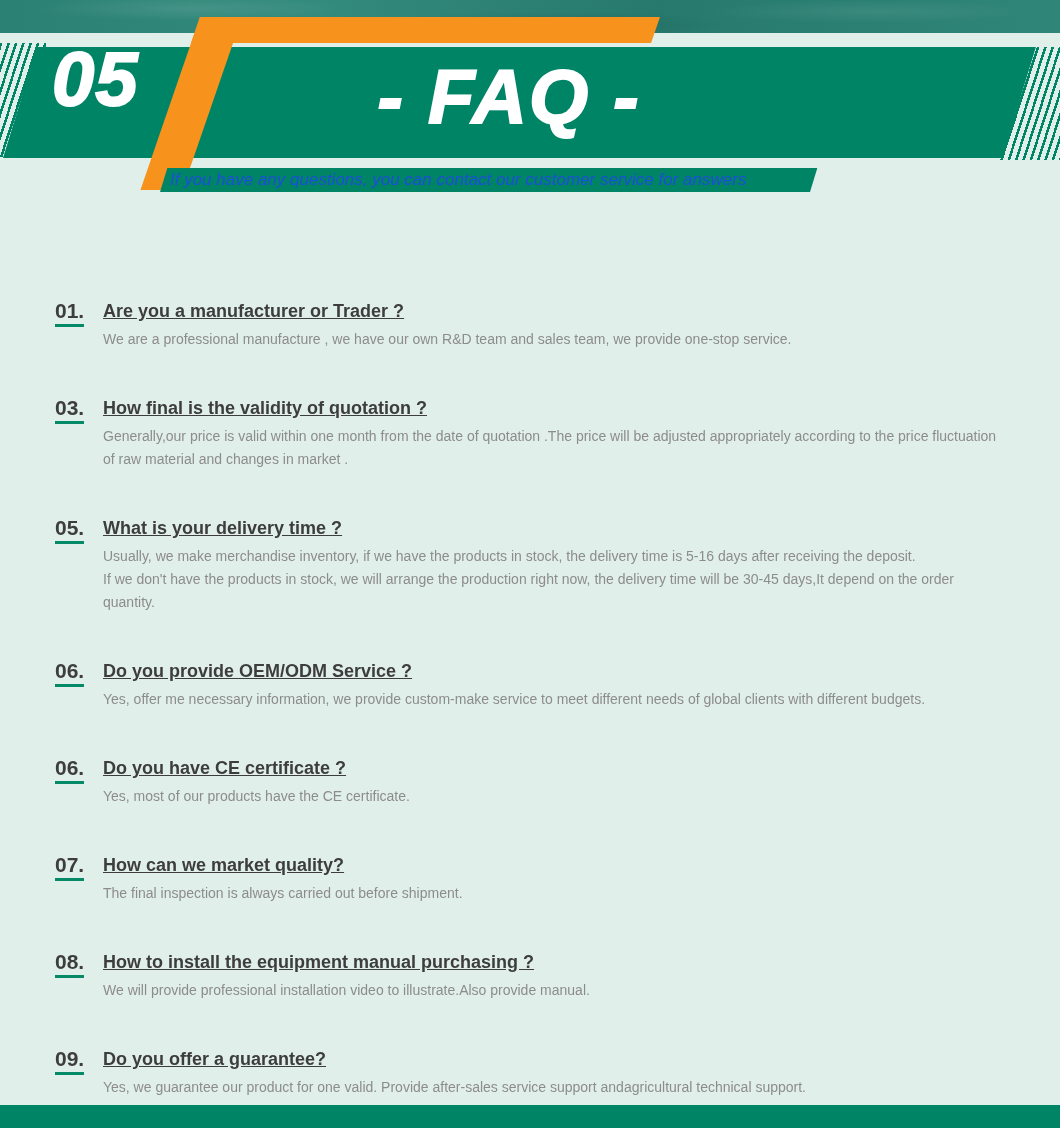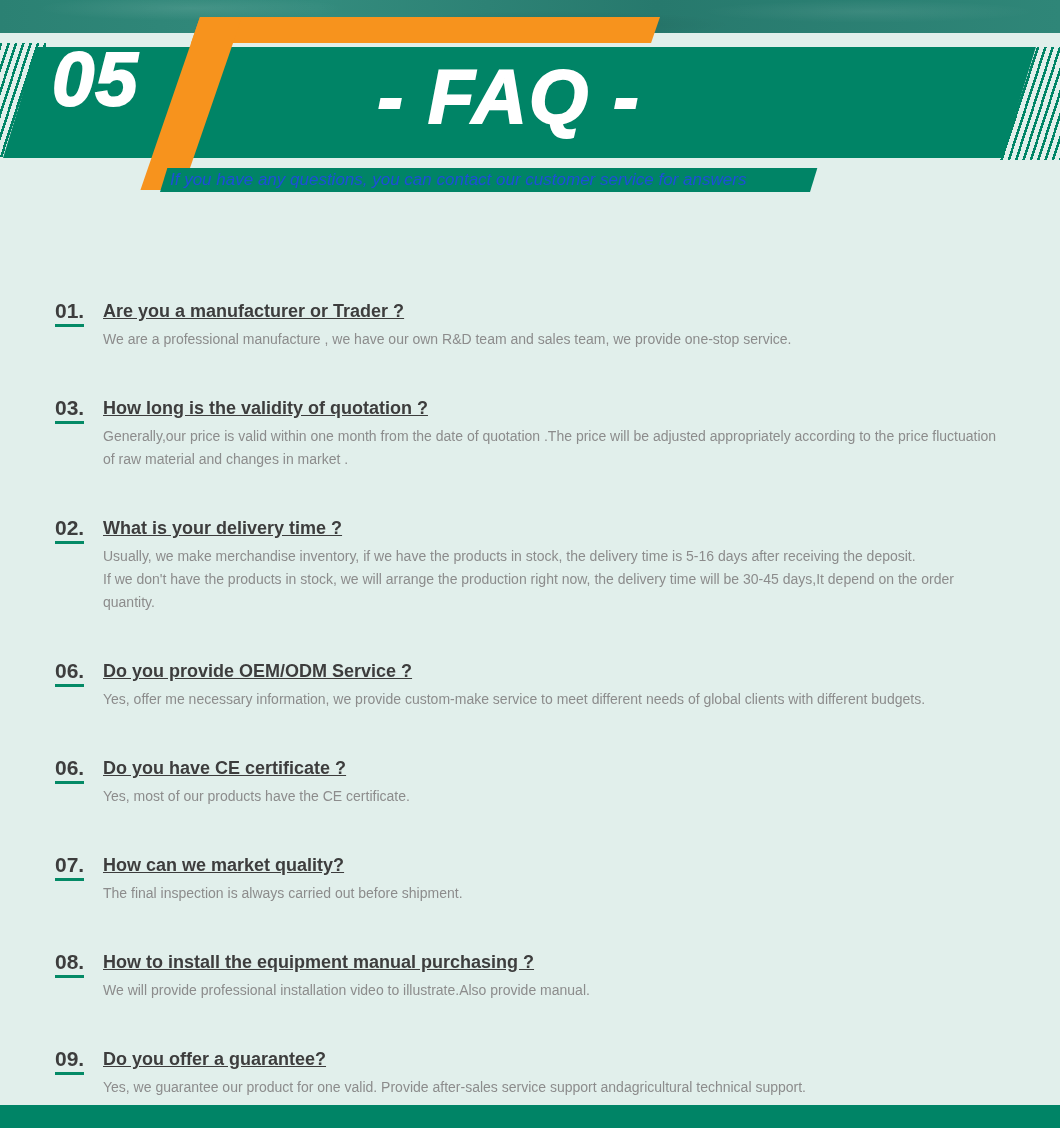--- a/index.html
+++ b/index.html
@@ -107,26 +107,26 @@
 
     <div class="faq-item">
       <span class="faq-num">01.</span>
       <div class="faq-q">Are you a manufacturer or Trader ?</div>
       <div class="faq-a">We are a professional manufacture , we have our own R&amp;D team and sales team, we provide one-stop service.</div>
     </div>
 
 
     <div class="faq-item">
       <span class="faq-num">03.</span>
-      <div class="faq-q">How long is the validity of quotation ?</div>
+      <div class="faq-q">How final is the validity of quotation ?</div>
       <div class="faq-a">Generally,our price is valid within one month from the date of quotation .The price will be adjusted appropriately according to the price fluctuation of raw material and changes in market .</div>
     </div>
 
     <div class="faq-item">
-      <span class="faq-num">02.</span>
+      <span class="faq-num">05.</span>
       <div class="faq-q">What is your delivery time ?</div>
       <div class="faq-a">Usually, we make merchandise inventory, if we have the products in stock, the delivery time is 5-16 days after receiving the deposit.
 If we don't have the products in stock, we will arrange the production right now, the delivery time will be 30-45 days,It depend on the order quantity.</div>
     </div>
 
     <div class="faq-item">
       <span class="faq-num">06.</span>
       <div class="faq-q">Do you provide OEM/ODM Service ?</div>
       <div class="faq-a">Yes, offer me necessary information, we provide custom-make service to meet different needs of global clients with different budgets.</div>
     </div>

